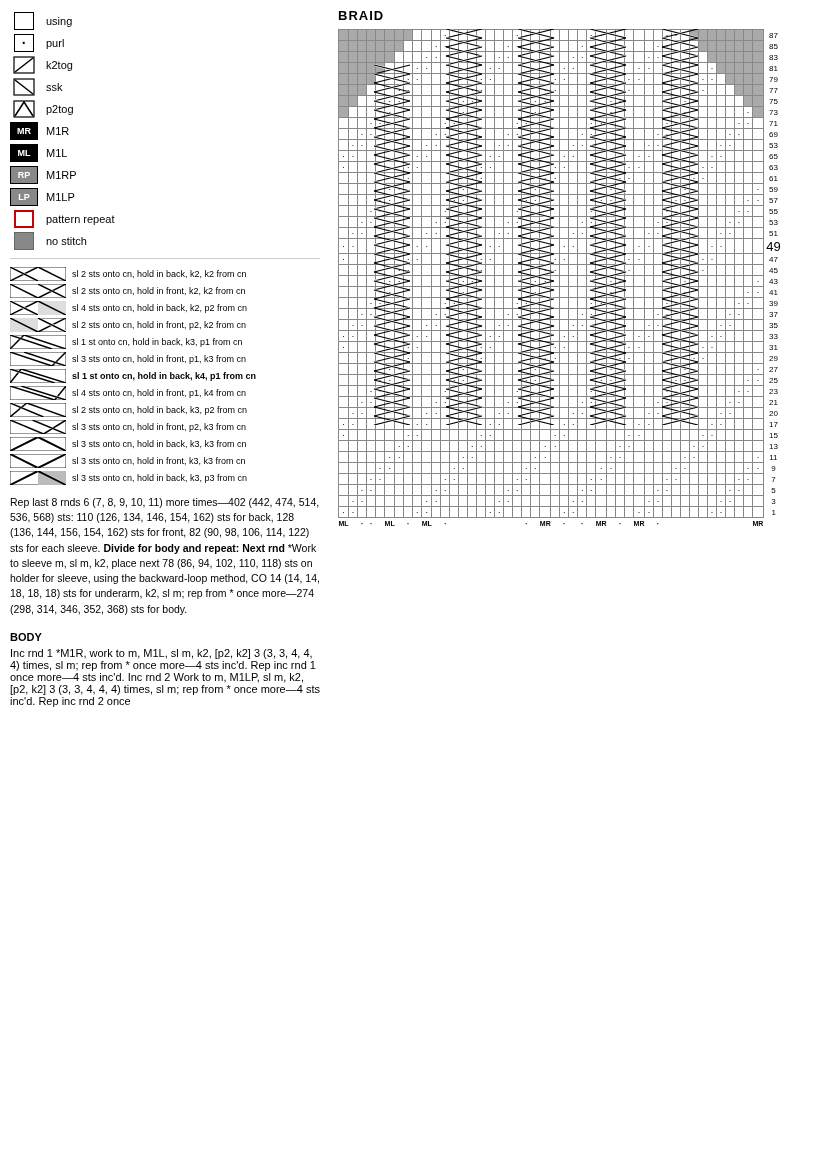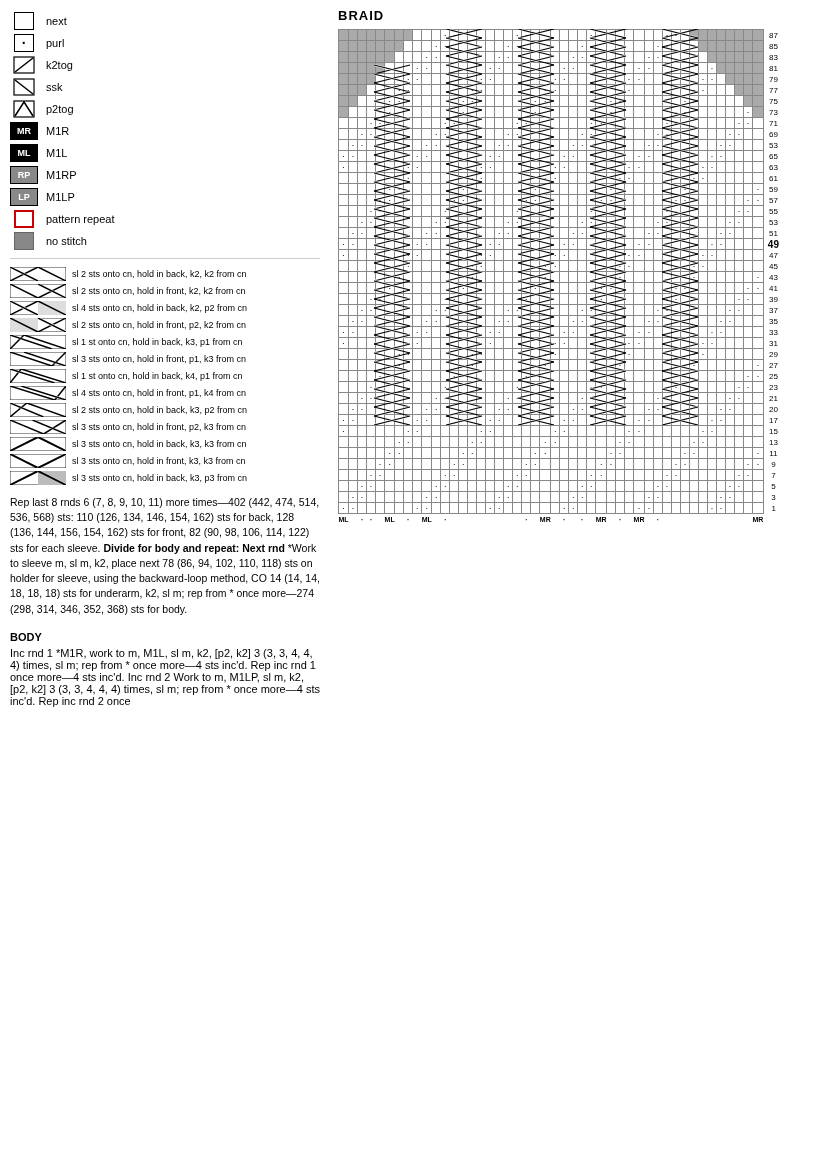--- a/index.html
+++ b/index.html
@@ -176,21 +176,21 @@
 </head>
 <body>
 
 <div class="left-panel">
   <div class="legend-section">
 
     <div class="legend-item">
       <div class="legend-symbol">
         <div class="box-empty"></div>
       </div>
-      <span class="legend-text">next</span>
+      <span class="legend-text">using</span>
     </div>
 
     <div class="legend-item">
       <div class="legend-symbol">
         <div class="box-dot">·</div>
       </div>
       <span class="legend-text">purl</span>
     </div>
 
     <div class="legend-item">
@@ -332,21 +332,21 @@
           <span class="legend-text" style="font-size: 9px;">sl 3 sts onto cn, hold in front, p1, k3 from cn</span>
         </div>
         <div class="sym-row">
           <div class="sym-box"><svg width="56" height="14" viewBox="0 0 56 14">
               <rect x="0" y="0" width="56" height="14" fill="white" stroke="black" stroke-width="0.8"></rect>
               <line x1="0" y1="14" x2="11.200000000000001" y2="0" stroke="black" stroke-width="1.5"></line>
               <line x1="11.200000000000001" y1="0" x2="56" y2="14" stroke="black" stroke-width="1.5"></line>
               <line x1="0" y1="0" x2="44.800000000000004" y2="14" stroke="white" stroke-width="2"></line>
               <line x1="0" y1="0" x2="44.800000000000004" y2="14" stroke="black" stroke-width="1.5"></line>
             </svg></div>
-          <span class="legend-text" style="font-size: 9px;">sl 1 st onto cn, hold in back, k4, p1 from cn</span>
+          <span class="legend-text" style="font-size: 9px; font-weight: bold;">sl 1 st onto cn, hold in back, k4, p1 from cn</span>
         </div>
         <div class="sym-row">
           <div class="sym-box"><svg width="56" height="14" viewBox="0 0 56 14">
               <rect x="0" y="0" width="56" height="14" fill="white" stroke="black" stroke-width="0.8"></rect>
               <line x1="0" y1="0" x2="44.800000000000004" y2="14" stroke="black" stroke-width="1.5"></line>
               <line x1="44.800000000000004" y1="14" x2="56" y2="0" stroke="black" stroke-width="1.5"></line>
               <line x1="11.200000000000001" y1="0" x2="56" y2="14" stroke="white" stroke-width="2"></line>
               <line x1="11.200000000000001" y1="0" x2="56" y2="14" stroke="black" stroke-width="1.5"></line>
             </svg></div>
           <span class="legend-text" style="font-size: 9px;">sl 4 sts onto cn, hold in front, p1, k4 from cn</span>
@@ -1397,21 +1397,21 @@
                 <td style="background: rgb(255, 255, 255);"></td>
                 <td style="background: rgb(255, 255, 255);"></td>
                 <td style="background: rgb(255, 255, 255);"></td>
                 <td style="background: rgb(255, 255, 255);"></td>
                 <td style="background: rgb(255, 255, 255); font-size: 9px;">·</td>
                 <td style="background: rgb(255, 255, 255); font-size: 9px;">·</td>
                 <td style="background: rgb(255, 255, 255);"></td>
                 <td style="background: rgb(255, 255, 255);"></td>
                 <td style="background: rgb(255, 255, 255);"></td>
                 <td style="background: rgb(255, 255, 255);"></td>
-                <td class="row-number" style="border: none; width: 20px; font-size: 10px; font-weight: bold;">49</td>
+                <td class="row-number" style="border: none; width: 20px; font-size: 13px;">49</td>
               </tr>
               <tr>
                 <td style="background: rgb(255, 255, 255); font-size: 9px;">·</td>
                 <td style="background: rgb(255, 255, 255);"></td>
                 <td style="background: rgb(255, 255, 255);"></td>
                 <td style="background: rgb(255, 255, 255);"></td>
                 <td style="background: rgb(255, 255, 255);"></td>
                 <td style="background: rgb(255, 255, 255);"></td>
                 <td style="background: rgb(255, 255, 255);"></td>
                 <td style="background: rgb(255, 255, 255); font-size: 9px;">·</td>

